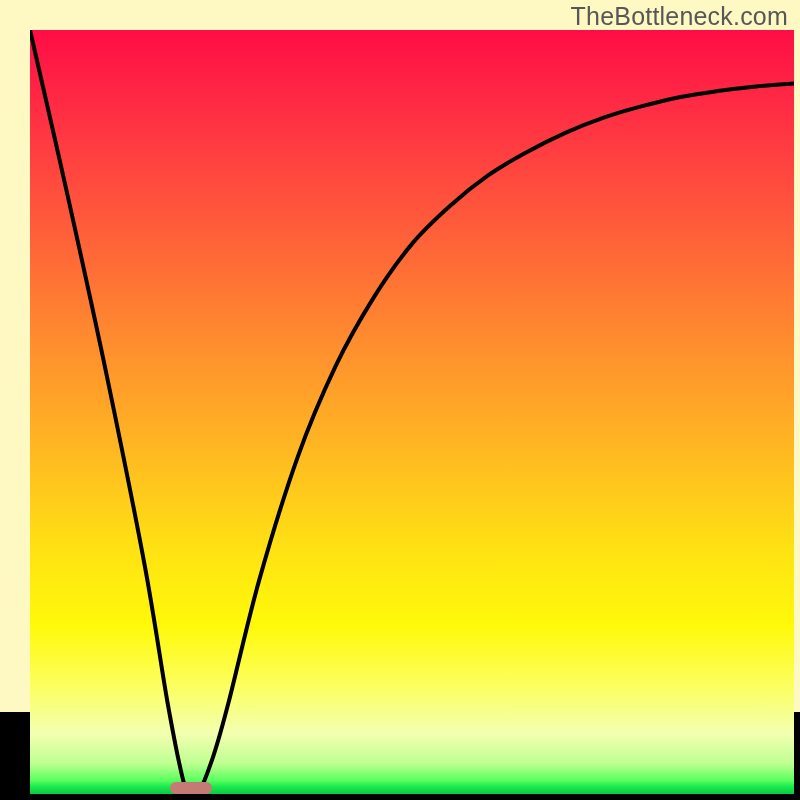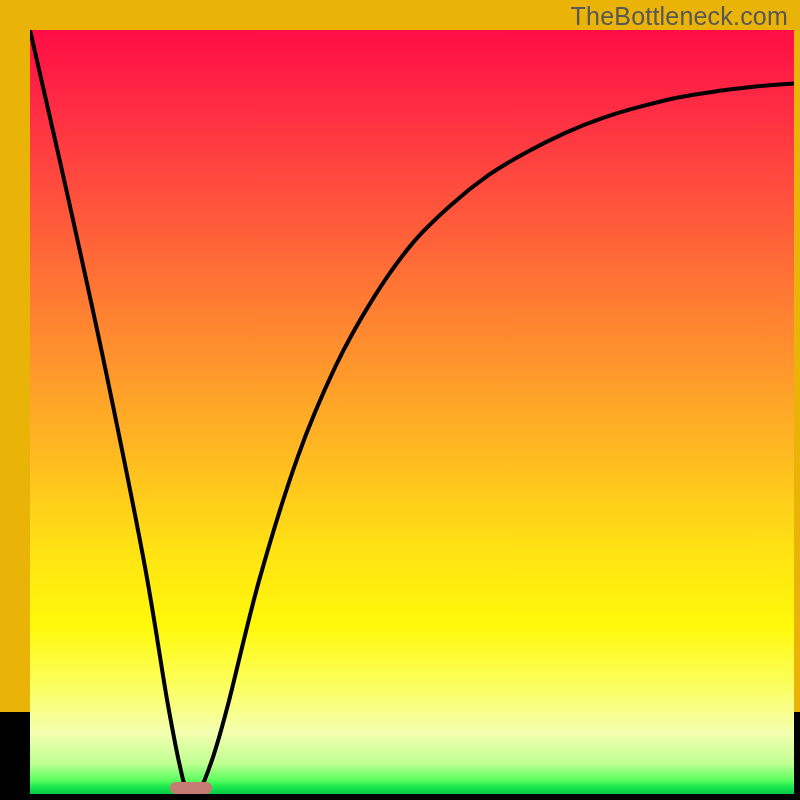--- a/index.html
+++ b/index.html
@@ -8,21 +8,21 @@
     width: 800px;
     height: 800px;
     background: #000;
     overflow: hidden;
     font-family: Arial, Helvetica, sans-serif;
   }
   .frame {
     position: relative;
     width: 800px;
     height: 712px;
-    background: #eab308;
+    background: #fef9c3;
   }
   .plot-outer {
     position: absolute;
     left: 30px;
     top: 30px;
     width: 764px;
     height: 764px;
     box-sizing: border-box;
   }
   .plot-bg {

